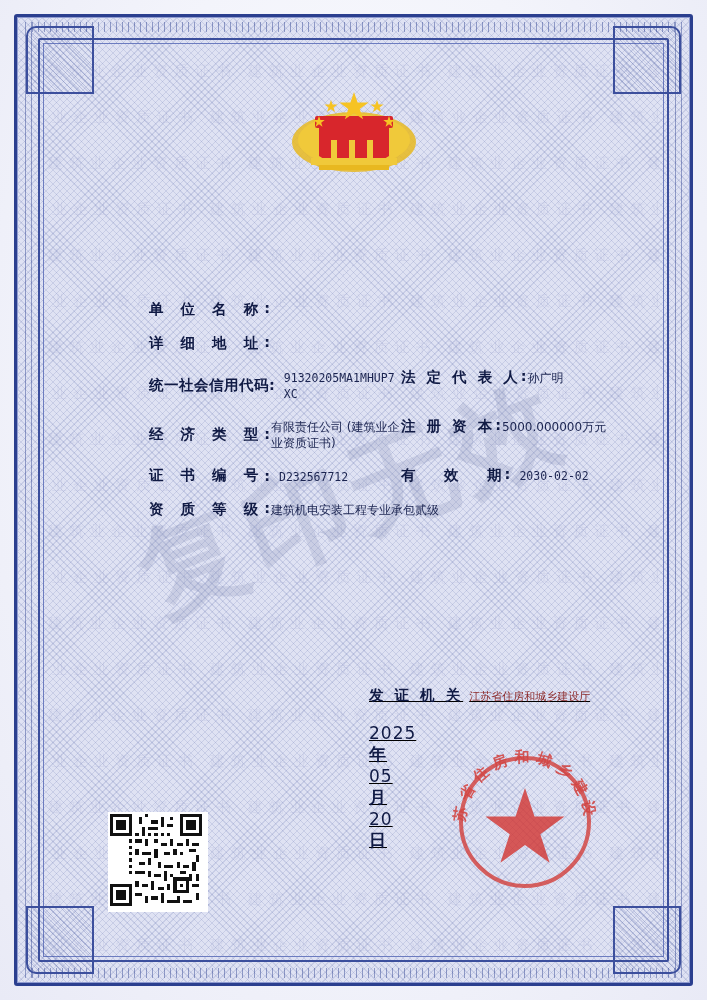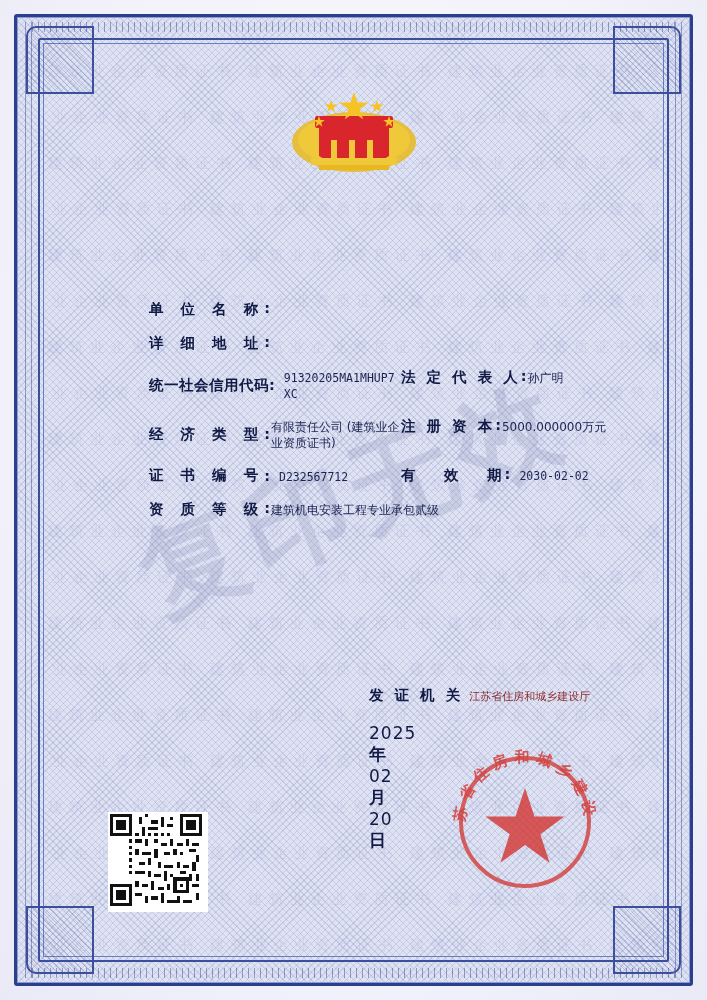--- a/index.html
+++ b/index.html
@@ -188,20 +188,21 @@
   .qr svg { display: block; }
 
   
   .issuer {
     position: absolute;
     right: 108px;
     bottom: 148px;
     width: 230px;
     text-align: left;
     font-family: "DejaVu Sans", sans-serif;
+    text-decoration: underline;
   }
   .issuer-line {
     display: flex;
     align-items: baseline;
     font-size: 14.5px;
     font-weight: bold;
     color: #101a44;
     letter-spacing: 3px;
   }
   .issuer-name {
@@ -460,21 +461,21 @@
   </div>
 
   <div class="issuer">
     <div class="issuer-line">
       <span>发 证 机 关</span>
       <span class="issuer-name">江苏省住房和城乡建设厅</span>
     </div>
     <div class="date-line">
       <span class="date-num date-seg">2025</span>
       <span class="date-seg">年</span>
-      <span class="date-num date-seg">02</span>
+      <span class="date-num date-seg">05</span>
       <span class="date-seg">月</span>
       <span class="date-num date-seg">20</span>
       <span class="date-seg">日</span>
     </div>
   </div>
 
   <div class="seal">
     <svg viewBox="0 0 172 172" width="172" height="172">
       <defs>
         <path id="sealArc" d="M 86,86 m -60,0 a 60,60 0 1,1 120,0" fill="none"></path>

